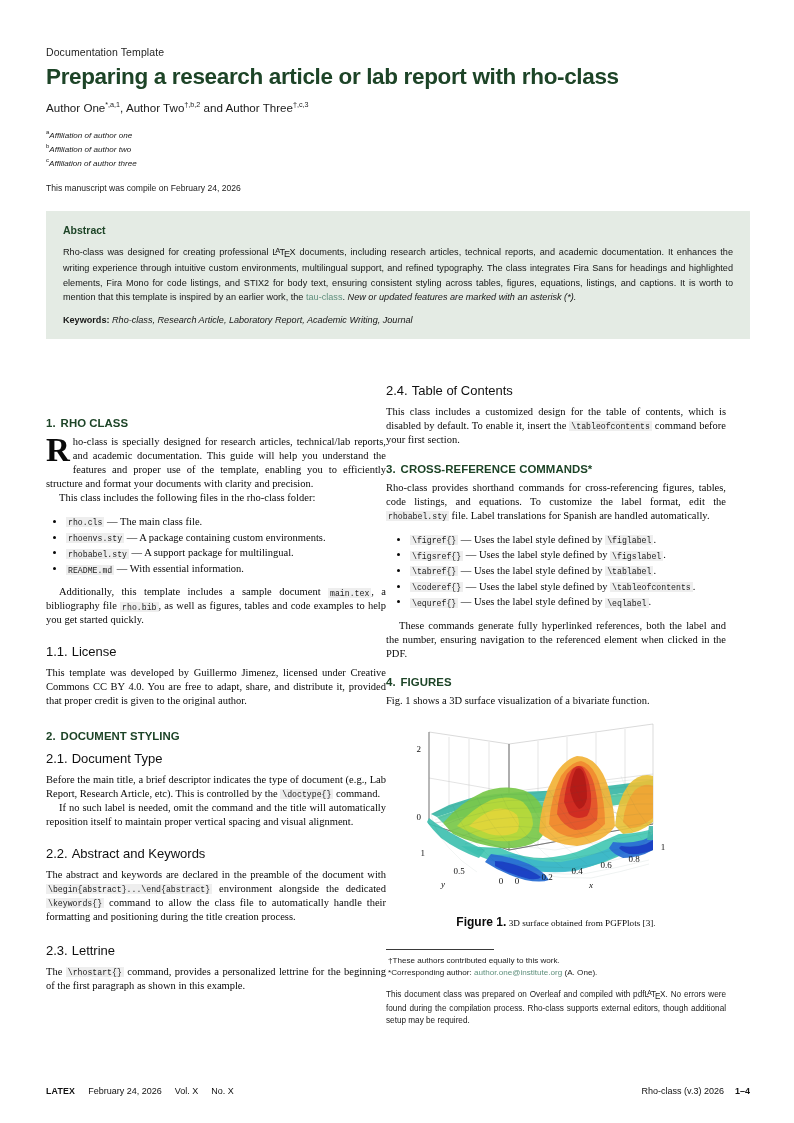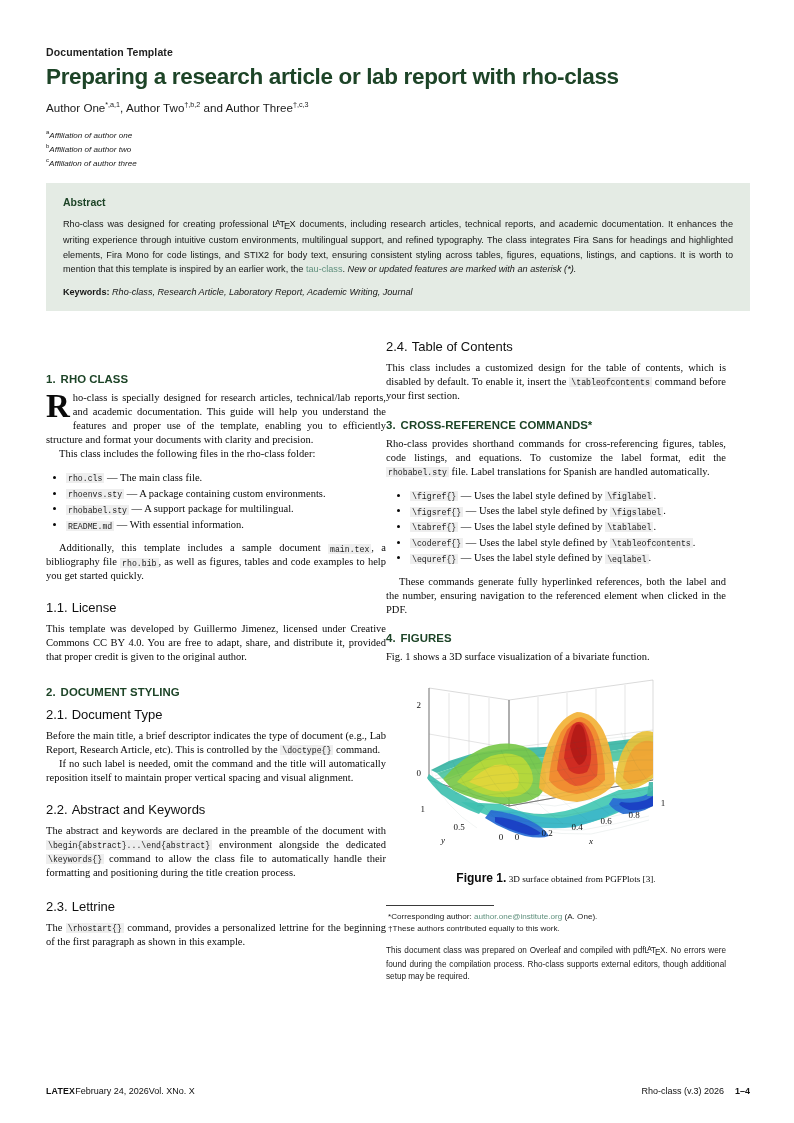--- a/index.html
+++ b/index.html
@@ -18,21 +18,21 @@
     position: absolute;
     left: 0; top: 0;
     width: 794px;
     height: 1123px;
     padding: 46px 44px 0 46px;
   }
 
   
   .doctype {
     font-family: "Liberation Sans", sans-serif;
-    font-weight: bold;
+    font-weight: normal;
     font-size: 10.5px;
     color: #1f1f1f;
     letter-spacing: 0.1px;
     margin: 0 0 6px 0;
   }
   .title {
     font-family: "Liberation Sans", sans-serif;
     font-weight: bold;
     font-size: 22.5px;
     line-height: 1.12;
@@ -62,21 +62,21 @@
     font-family: "Liberation Sans", sans-serif;
     font-size: 8.6px;
     color: #1a1a1a;
     margin: 0 0 18px 0;
   }
 
   
   .abstract-box {
     background: #e4ebe4;
     padding: 13px 17px 14px 17px;
-    margin: 0 0 28px 0;
+    margin: 0 0 44px 0;
   }
   .abstract-title {
     font-family: "Liberation Sans", sans-serif;
     font-weight: bold;
     font-size: 10.5px;
     color: #1d4427;
     margin: 0 0 9px 0;
   }
   .abstract-body {
     font-family: "Liberation Sans", sans-serif;
@@ -217,21 +217,21 @@
     left: 46px;
     right: 44px;
     bottom: 27px;
     display: flex;
     justify-content: space-between;
     align-items: baseline;
     font-family: "Liberation Sans", sans-serif;
     font-size: 9px;
     color: #111111;
   }
-  .footer-left { display: flex; align-items: flex-end; }
+  .footer-left { display: flex; gap: 13px; align-items: flex-end; }
   .footer-left .brand { font-weight: bold; font-size: 8.8px; letter-spacing: 0.2px; }
   .footer-right { display: flex; gap: 11px; align-items: baseline; }
   .footer-right .pages { font-weight: bold; }
 
   .latex-logo { white-space: nowrap; }
   .latex-logo .a { font-size: 0.82em; vertical-align: 0.28em; margin-left: -0.28em; margin-right: -0.12em; }
   .latex-logo .e { font-size: 1em; vertical-align: -0.21em; margin-left: -0.11em; margin-right: -0.05em; }
 </style>
 </head>
 <body>
@@ -245,20 +245,21 @@
     <div class="authors">
       Author One<sup>*,a,1</sup>, Author Two<sup>†,b,2</sup> and Author Three<sup>†,c,3</sup>
     </div>
 
     <div class="affils">
       <div><sup>a</sup><span>Affiliation of author one</span></div>
       <div><sup>b</sup><span>Affiliation of author two</span></div>
       <div><sup>c</sup><span>Affiliation of author three</span></div>
     </div>
 
+    <div class="compiled">This manuscript was compile on February 24, 2026</div>
   </div>
 
   <div class="abstract-box">
     <div class="abstract-title">Abstract</div>
     <div class="abstract-body">
       <span>Rho-class was designed for creating professional </span><span class="latex-logo">L<span class="a">A</span>T<span class="e">E</span>X</span><span> documents, including research articles, technical reports, and academic documentation. It enhances the writing experience through intuitive custom environments, multilingual support, and refined typography. The class integrates Fira Sans for headings and highlighted elements, Fira Mono for code listings, and STIX2 for body text, ensuring consistent styling across tables, figures, equations, listings, and captions. It is worth to mention that this template is inspired by an earlier work, the </span><span class="lnk">tau-class</span><span>. </span><span class="ital">New or updated features are marked with an asterisk (*).</span>
     </div>
     <div class="keywords">
       <b>Keywords:</b>
       <i>Rho-class, Research Article, Laboratory Report, Academic Writing, Journal</i>
@@ -487,24 +488,24 @@
           <text x="200" y="166" font-family="Liberation Serif, serif" font-size="9" font-style="italic" text-anchor="middle" fill="#111">x</text>
         </svg>
 
         <div class="fig-caption">
           <b>Figure 1.</b><span> 3D surface obtained from PGFPlots [3].</span>
         </div>
       </div>
 
       <div class="footnotes">
         <div class="fn-rule"></div>
+        <div class="fn-line">†These authors contributed equally to this work.</div>
         <div class="fn-line">
           <span>*Corresponding author: </span><span class="lnk">author.one@institute.org</span><span> (A. One).</span>
         </div>
-        <div class="fn-line">†These authors contributed equally to this work.</div>
         <div class="fn-note">
           <span>This document class was prepared on Overleaf and compiled with pdf</span><span class="latex-logo">L<span class="a">A</span>T<span class="e">E</span>X</span><span>. No errors were found during the compilation process. Rho-class supports external editors, though additional setup may be required.</span>
         </div>
       </div>
     </div>
   </div>
 
   <div class="footer">
     <div class="footer-left">
       <span class="brand">LATEX</span>

